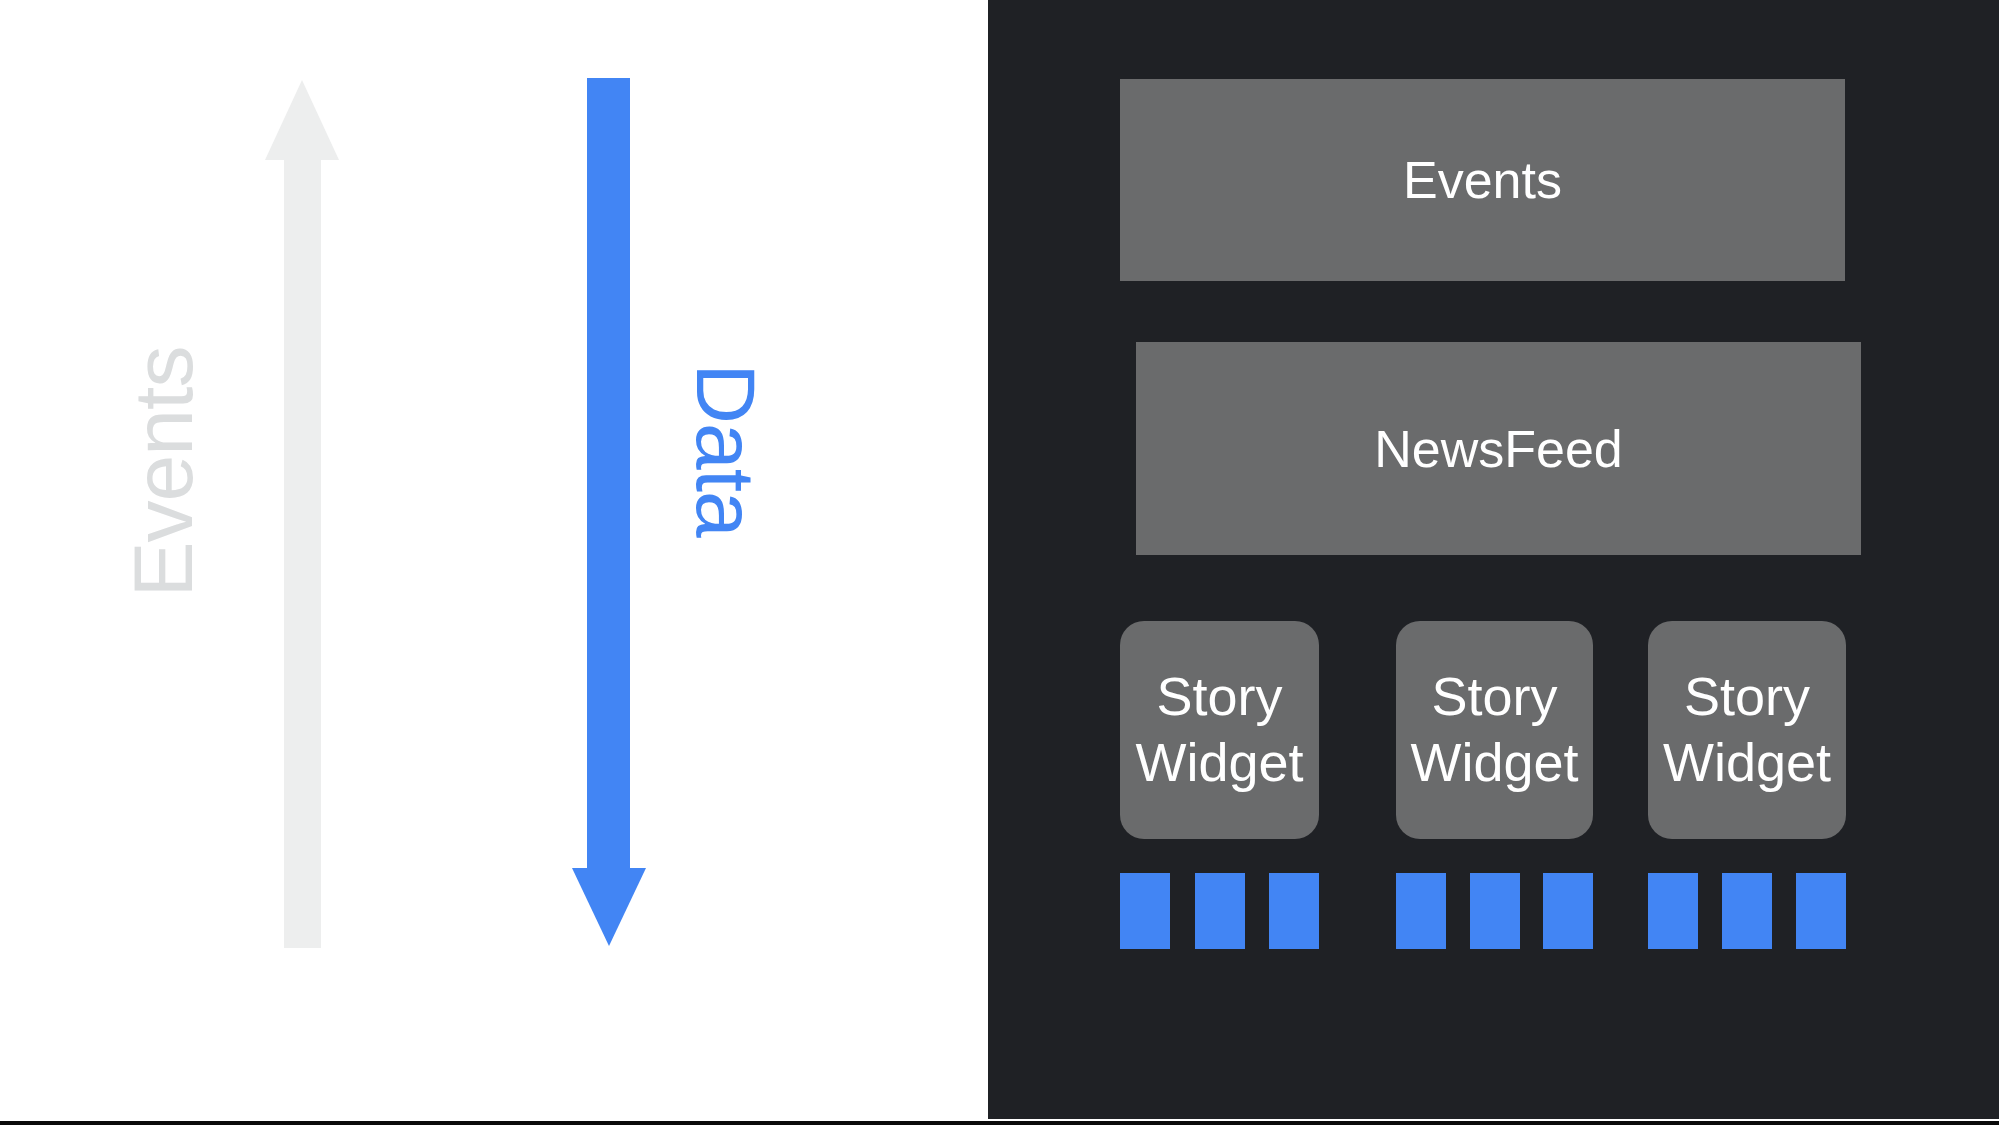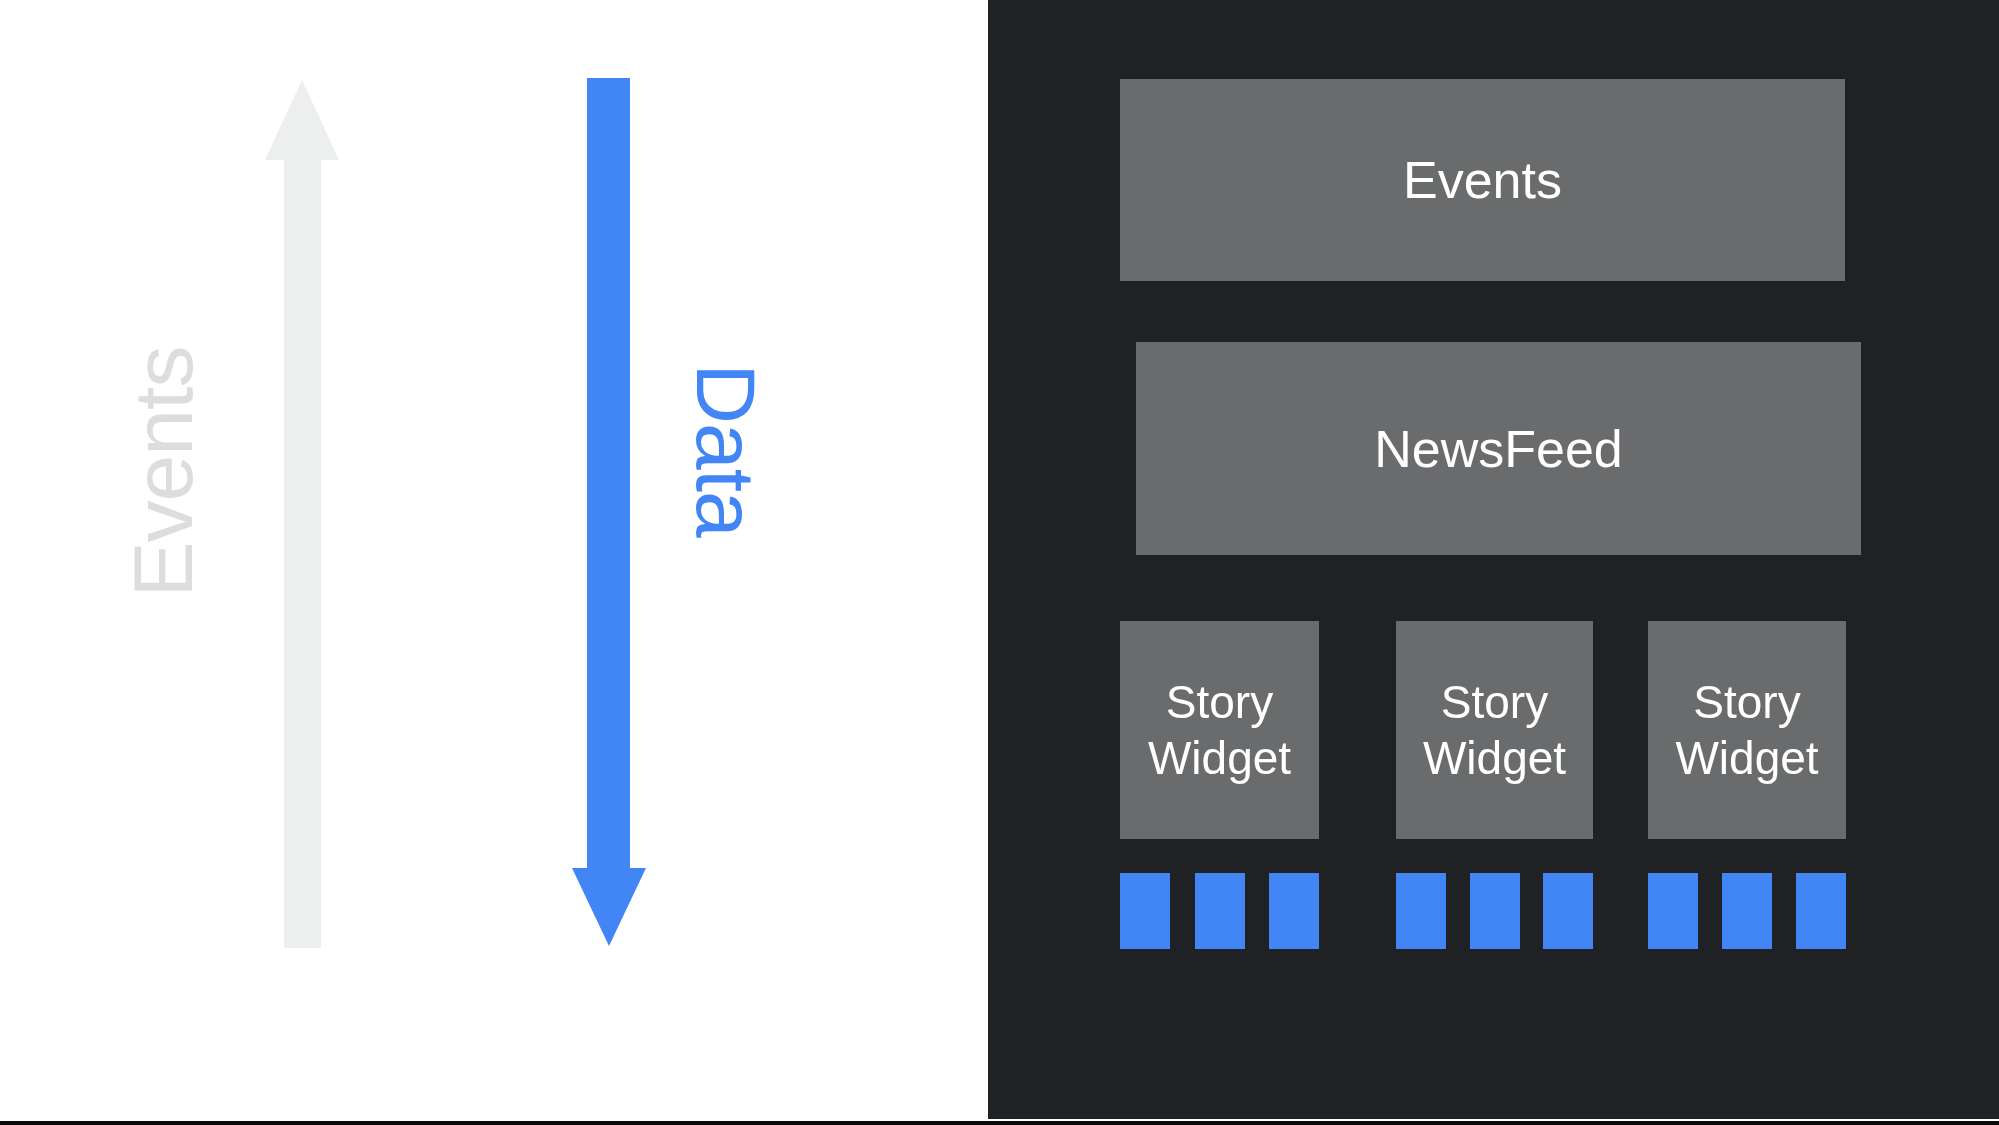--- a/index.html
+++ b/index.html
@@ -85,22 +85,23 @@
   .story-col.c2{left:408px;width:197px;}
   .story-col.c3{left:660px;width:198px;}
   .story-box{
     width:100%;height:218px;
     background:#6A6B6C;
     color:#ffffff;
     display:flex;
     align-items:center;
     justify-content:center;
     text-align:center;
-    font-size:46px;
+    font-size:54px;
     line-height:1.22;
+    border-radius:24px;
   }
   .story-box .lbl{display:block;width:170px;}
   .squares-row{
     margin-top:34px;
     display:flex;
     justify-content:space-between;
   }
   .data-square{
     width:50px;height:76px;
     background:#4285F4;

